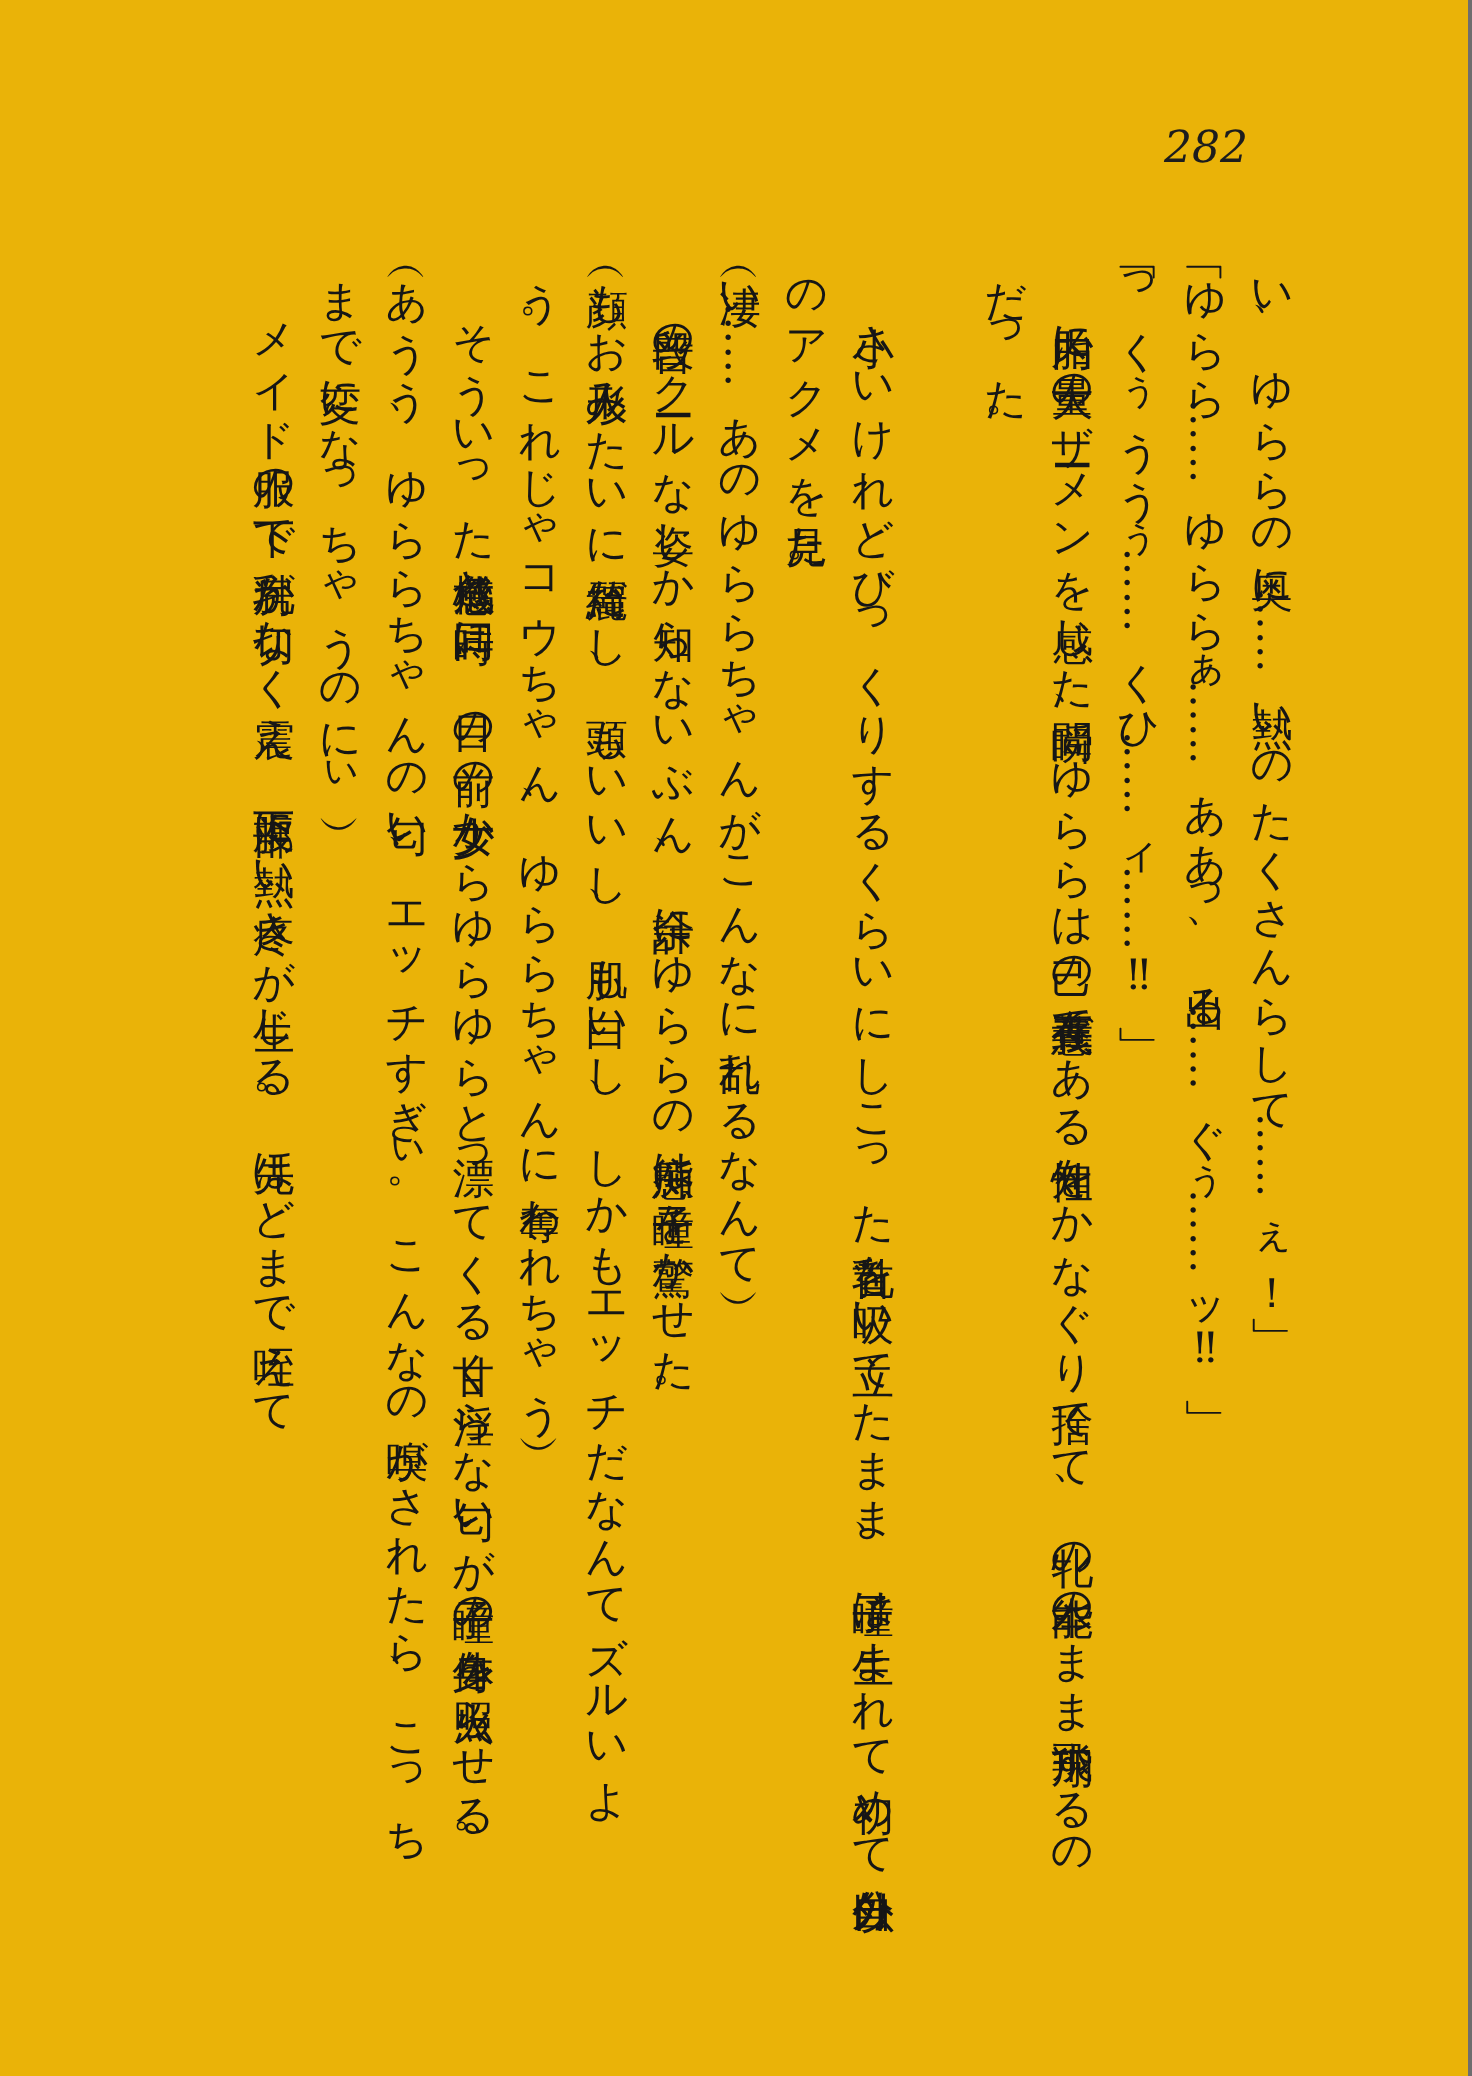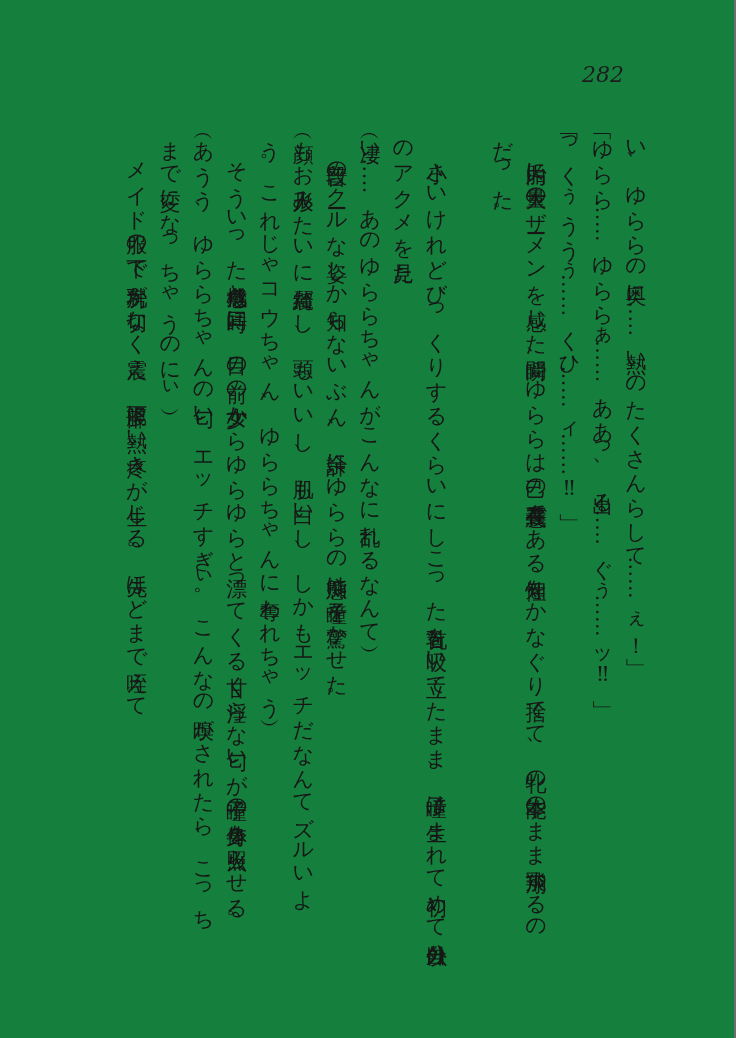--- a/index.html
+++ b/index.html
@@ -1,20 +1,20 @@
 <!DOCTYPE html>
 <html lang="ja"><head>
 <meta charset="utf-8">
 <style>
   html, body { margin: 0; padding: 0; background: #e8e8e8; }
   .page {
     position: relative;
     width: 736px;
     height: 1038px;
-    background: #15803d;
+    background: #eab308;
     overflow: hidden;
     font-family: "DejaVu Serif", "Liberation Serif", serif;
   }
   .page-number {
     position: absolute;
     top: 62px;
     right: 112px;
     font-size: 22px;
     font-style: italic;
     letter-spacing: 0px;

